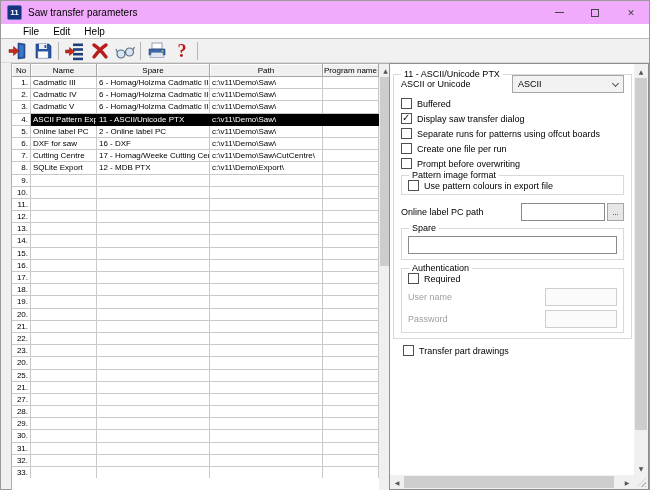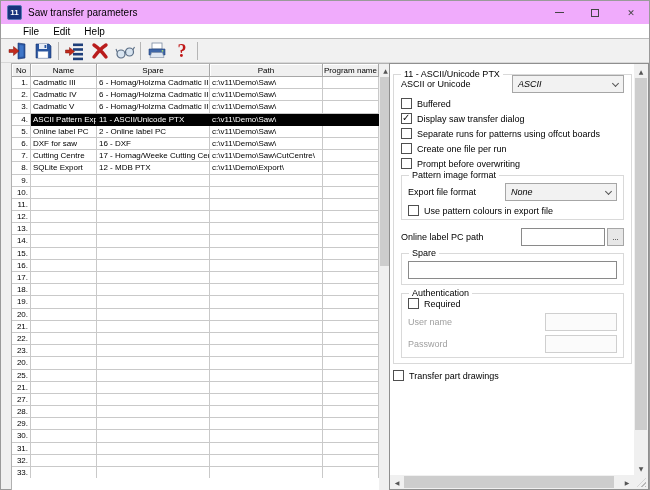--- a/index.html
+++ b/index.html
@@ -74,21 +74,21 @@
   .gb-legend { position:absolute; top:-7px; left:7px; background:#fff; padding:0 3px; font-size:9px; line-height:12px; white-space:nowrap; }
   .outer { margin:10px 2px 0 3px; padding:0 7px 5px 7px; }
   .inner-group { margin-top:6px; padding:0 6px 3px 6px; }
 
   .frow { display:flex; align-items:center; justify-content:space-between; }
   .cbrow { display:flex; align-items:center; gap:5px; }
   .cb { width:11px; height:11px; flex:none; border:1px solid #4f4f4f; background:#fff; position:relative; }
   .cb.checked::after { content:"✓"; font-family:"DejaVu Sans",sans-serif; position:absolute; top:-2px; left:0;
     font-size:10px; font-weight:bold; color:#111; }
   .combo { width:112px; height:18px; background:#f2f2f2; border:1px solid #a6a6a6; display:flex; align-items:center;
-    padding:0 5px; position:relative; flex:none;font-style:italic; }
+    padding:0 5px; position:relative; flex:none; }
   .combo .chev { position:absolute; right:5px; top:5px; width:5px; height:5px;
     border-right:1px solid #555; border-bottom:1px solid #555; transform:rotate(45deg); }
   .ti { height:18px; background:#fff; border:1px solid #8a8a8a; font-size:9px; padding:0 3px;
     font-family:"Liberation Sans",sans-serif; }
   .browse { width:17px; height:18px; background:#e7e7e7; border:1px solid #a6a6a6; font-size:8px;
     display:flex; align-items:flex-end; justify-content:center; padding-bottom:3px; flex:none; margin-left:2px; }
   .dis-label { color:#9f9f9f; }
   .dis-input { border:1px solid #cfcfcf; background:#fbfbfb; }
   .mt4{margin-top:4px}.mt5{margin-top:5px}.mt6{margin-top:6px}.mt7{margin-top:7px}.mt8{margin-top:8px}.mt11{}
 
@@ -499,27 +499,20 @@
           <span class="cb"></span>
           <span>Create one file per run</span>
         </div>
         <div class="cbrow mt4">
           <span class="cb"></span>
           <span>Prompt before overwriting</span>
         </div>
 
         <div class="gb inner-group">
           <span class="gb-legend">Pattern image format</span>
-          <div class="frow mt7">
-            <span>Export file format</span>
-            <span class="combo">
-              <span>None</span>
-              <span class="chev"></span>
-            </span>
-          </div>
           <div class="cbrow mt4">
             <span class="cb"></span>
             <span>Use pattern colours in export file</span>
           </div>
         </div>
 
         <div class="frow mt8">
           <span>Online label PC path</span>
           <span style="display:flex;align-items:center;">
             <input class="ti" style="width: 84px;" value="">
@@ -542,21 +535,21 @@
             <span class="dis-label">User name</span>
             <input class="ti dis-input" style="width: 72px;" disabled="" value="">
           </div>
           <div class="frow mt4">
             <span class="dis-label">Password</span>
             <input class="ti dis-input" style="width: 72px;" disabled="" value="">
           </div>
         </div>
       </div>
 
-      <div class="cbrow mt6" style="margin-left:3px;">
+      <div class="cbrow mt6" style="margin-left:13px;">
         <span class="cb"></span>
         <span>Transfer part drawings</span>
       </div>
 
     </div>
 
     <div class="sb-v">
       <span class="sb-btn">▲</span>
       <span class="sb-track">
           <span class="sb-thumb" style="top:0;height:92%;"></span>

